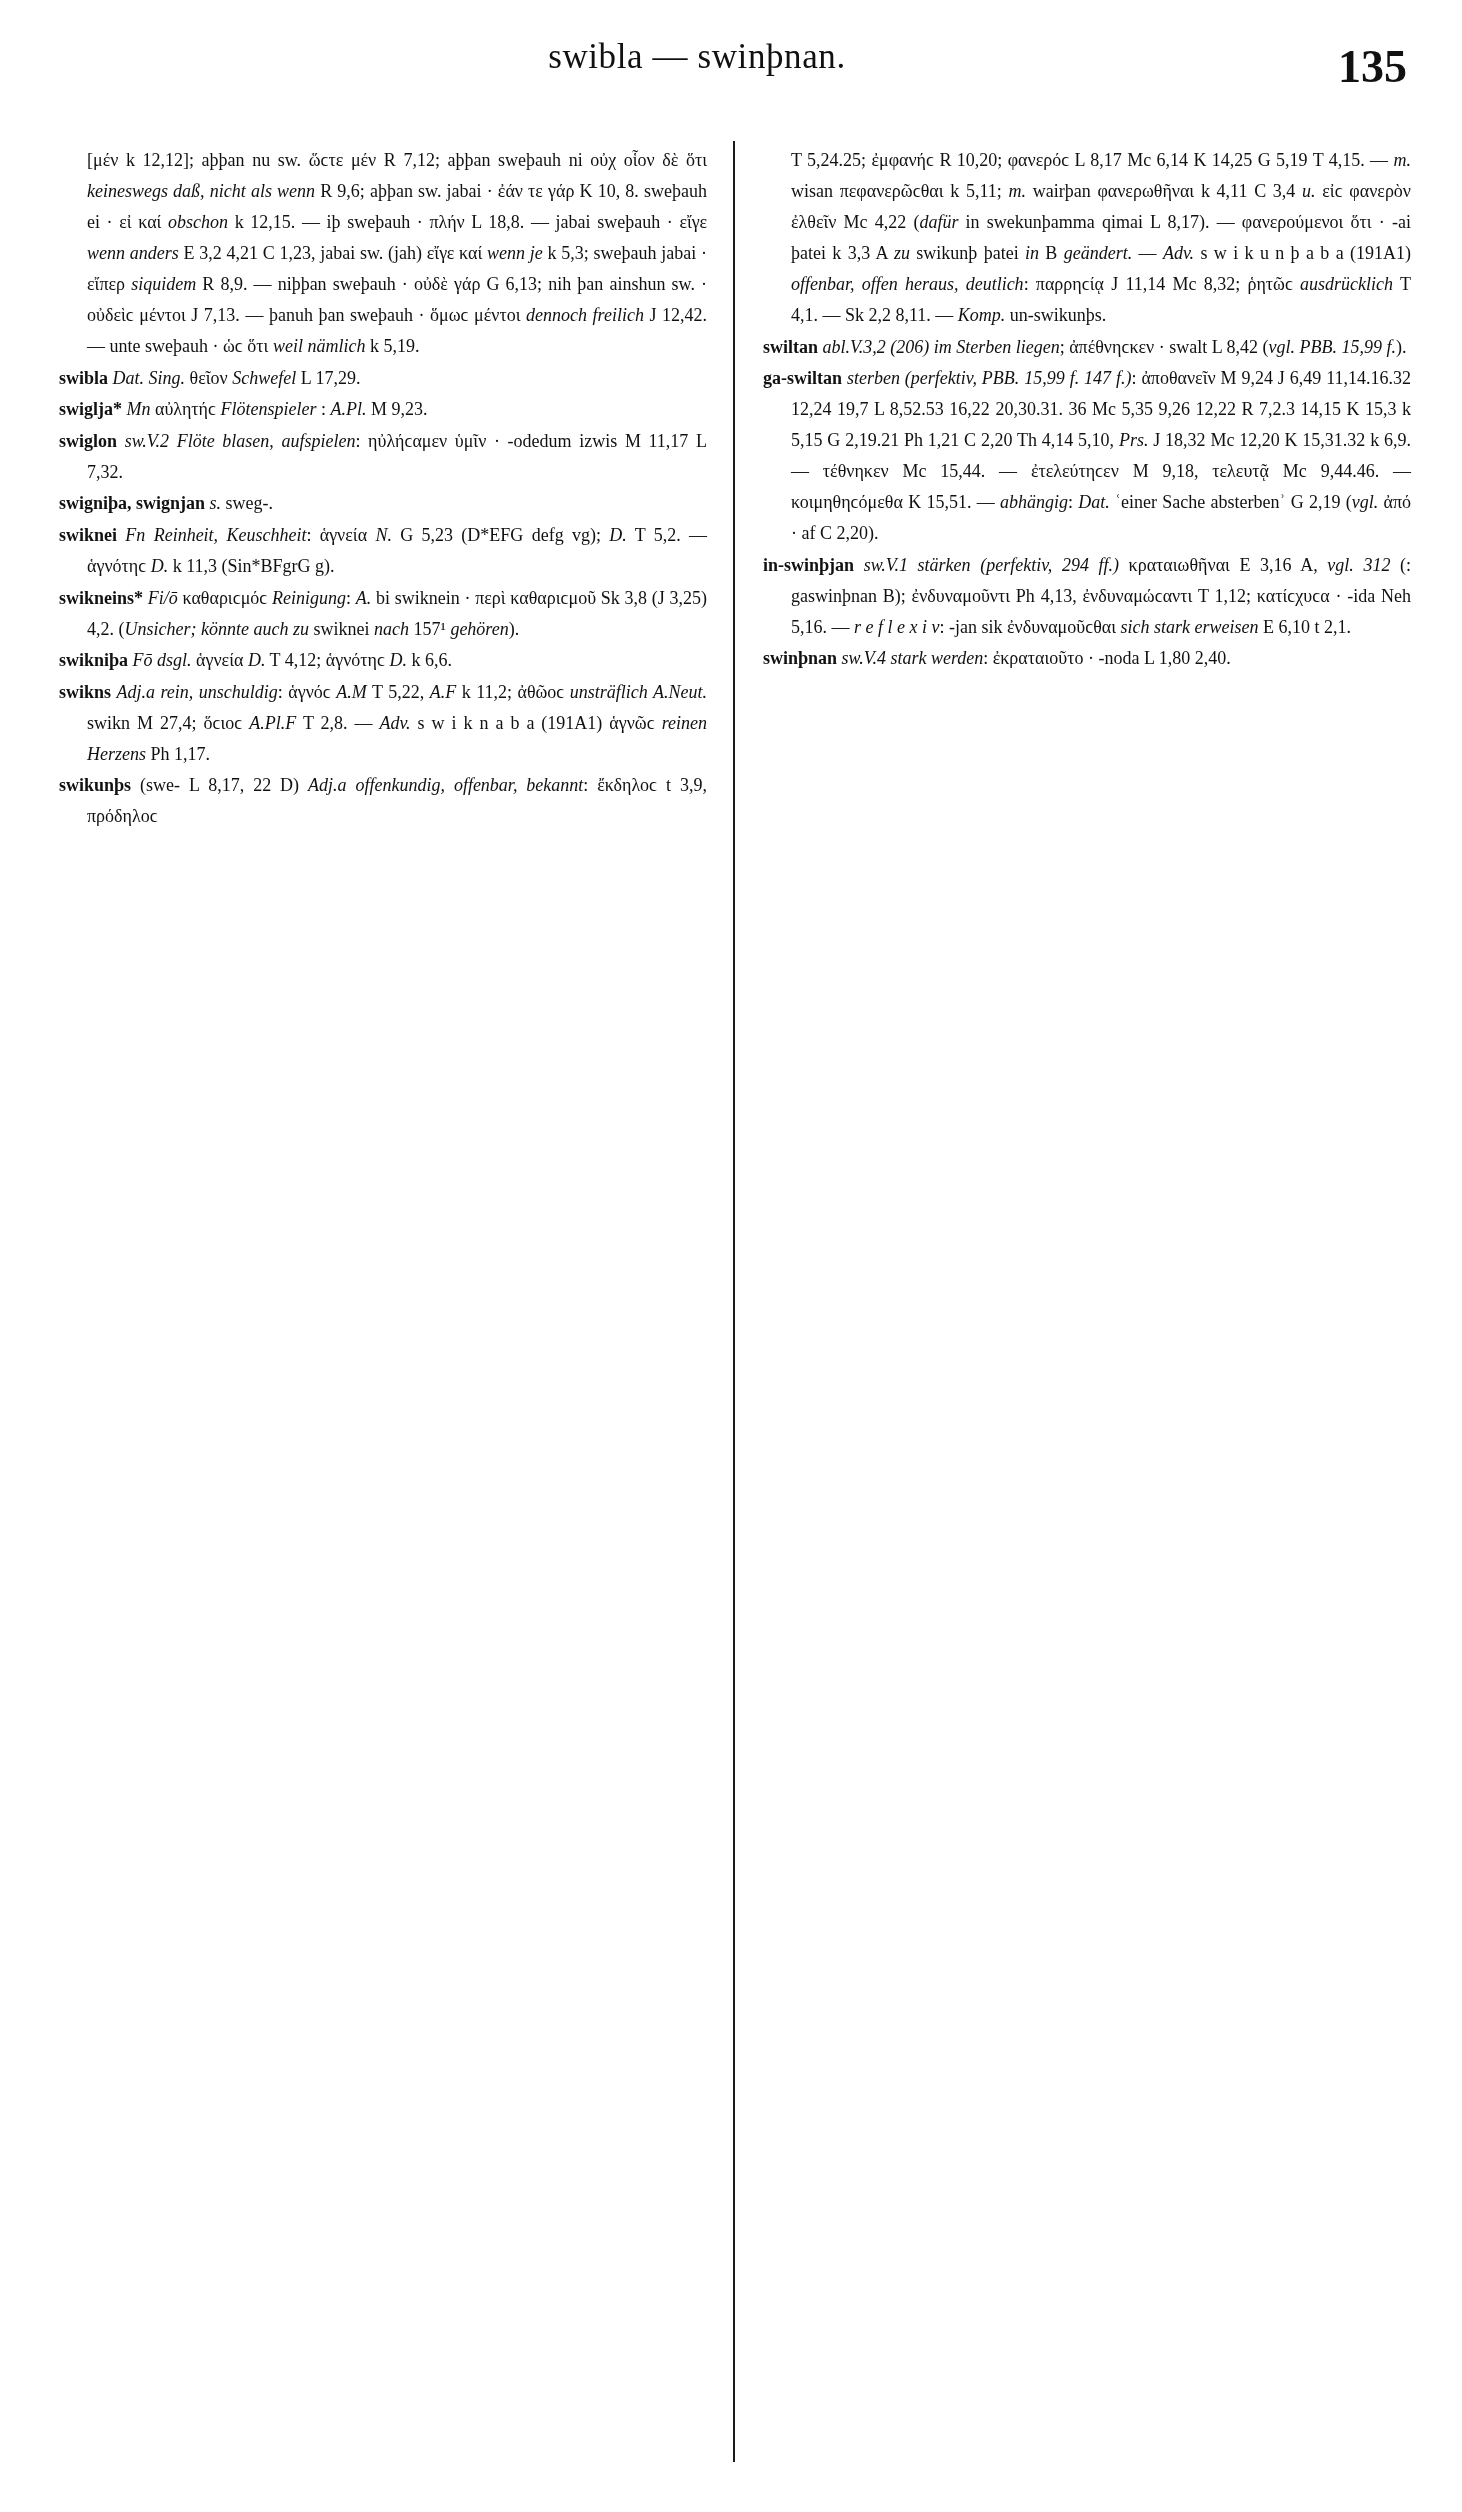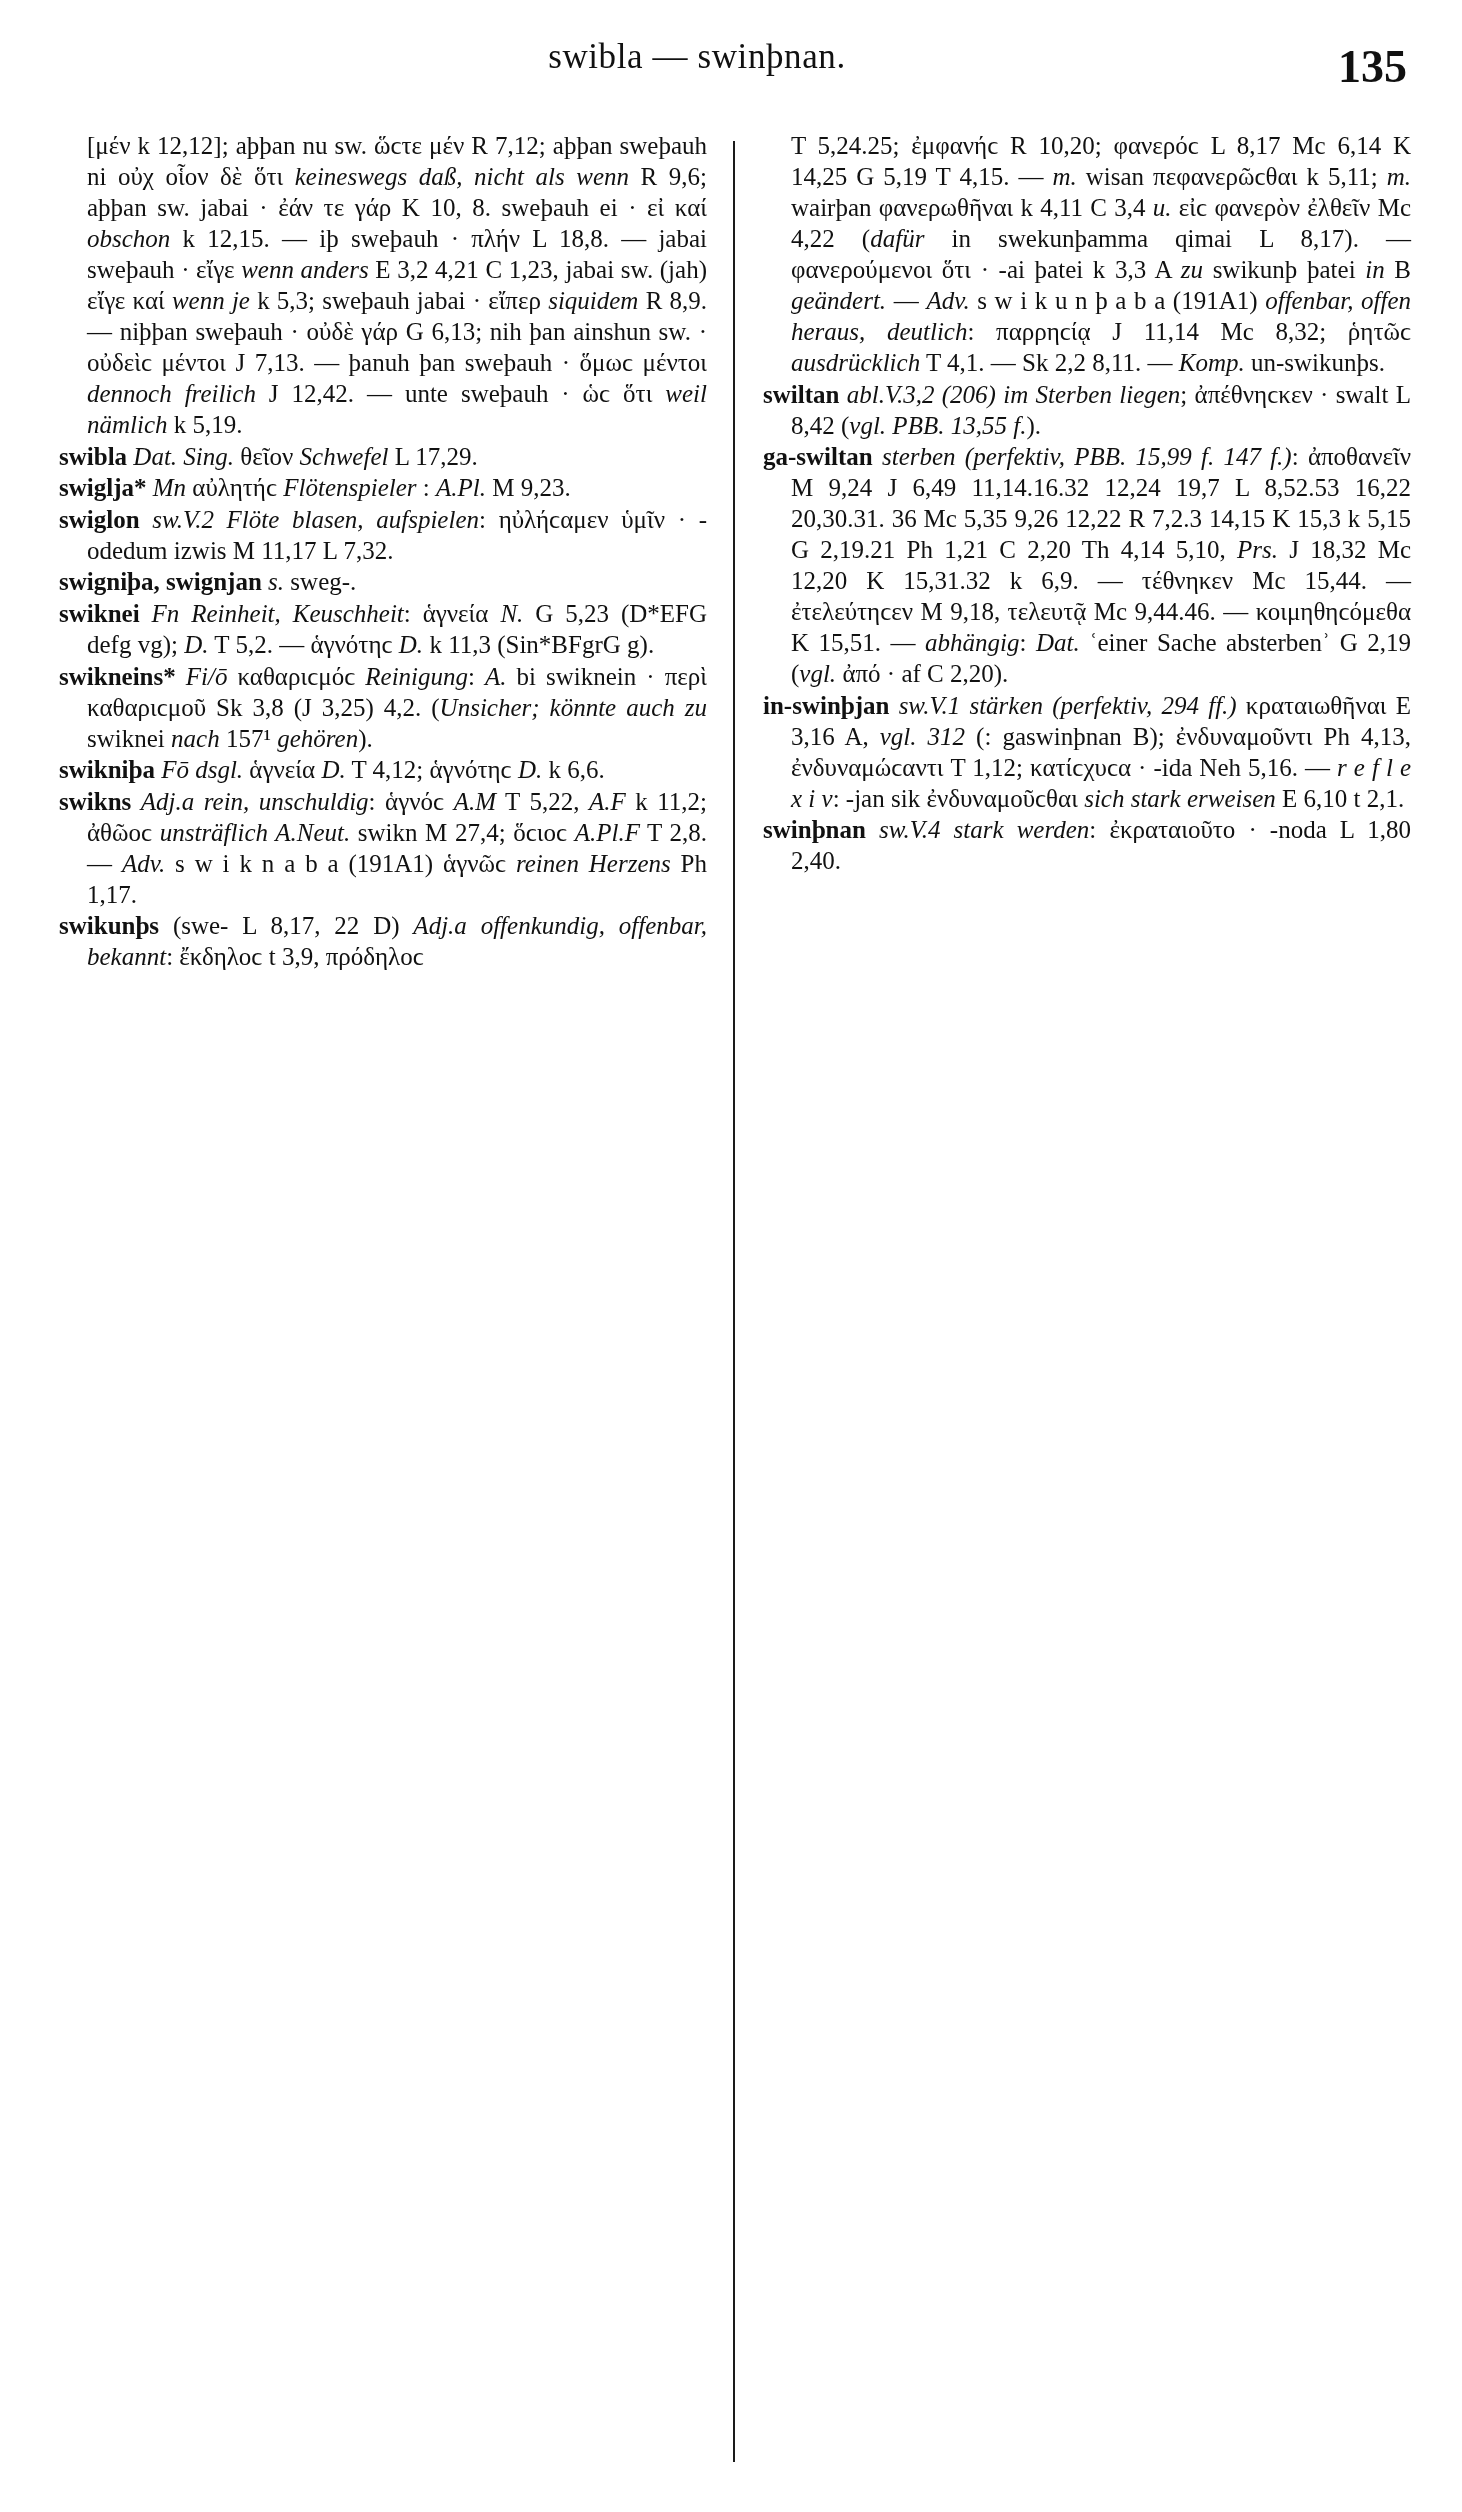--- a/index.html
+++ b/index.html
@@ -48,24 +48,24 @@
   }
   .columns {
     position: absolute;
     top: 130px;
     left: 59px;
     width: 1352px;
     height: 2339px;
   }
   .col {
     position: absolute;
-    top: 0;
+    top: 15px;
     width: 648px;
     height: 2339px;
-    font-size: 25px;
+    font-size: 18px;
     line-height: 31px;
     text-align: justify;
     text-justify: inter-word;
   }
   .col-left { left: 0; }
   .col-right { left: 704px; }
   .divider {
     position: absolute;
     left: 674px;
     top: 11px;
@@ -104,21 +104,21 @@
         <div class="entry"><b>swiglon</b> <i>sw.V.2 Flöte blasen, aufspielen</i>: ηὐλήϲαμεν ὑμῖν · -odedum izwis M 11,17 L 7,32.</div>
         <div class="entry"><b>swigniþa, swignjan</b> <i>s.</i> sweg-.</div>
         <div class="entry"><b>swiknei</b> <i>Fn Reinheit, Keuschheit</i>: ἁγνεία <i>N.</i> G 5,23 (D*EFG defg vg); <i>D.</i> T 5,2. — ἁγνότηϲ <i>D.</i> k 11,3 (Sin*BFgrG g).</div>
         <div class="entry"><b>swikneins*</b> <i>Fi/ō</i> καθαριϲμόϲ <i>Reinigung</i>: <i>A.</i> bi swiknein · περὶ καθαριϲμοῦ Sk 3,8 (J 3,25) 4,2. (<i>Unsicher; könnte auch zu</i> swiknei <i>nach</i> 157¹ <i>gehören</i>).</div>
         <div class="entry"><b>swikniþa</b> <i>Fō dsgl.</i> ἁγνεία <i>D.</i> T 4,12; ἁγνότηϲ <i>D.</i> k 6,6.</div>
         <div class="entry"><b>swikns</b> <i>Adj.a rein, unschuldig</i>: ἁγνόϲ <i>A.M</i> T 5,22, <i>A.F</i> k 11,2; ἀθῶοϲ <i>unsträflich A.Neut.</i> swikn M 27,4; ὅϲιοϲ <i>A.Pl.F</i> T 2,8. — <i>Adv.</i> s w i k n a b a (191A1) ἁγνῶϲ <i>reinen Herzens</i> Ph 1,17.</div>
         <div class="entry"><b>swikunþs</b> (swe- L 8,17, 22 D) <i>Adj.a offenkundig, offenbar, bekannt</i>: ἔκδηλοϲ t 3,9, πρόδηλοϲ</div>
       </div>
     <div class="col col-right" id="col-right">
         <div class="entry cont">T 5,24.25; ἐμφανήϲ R 10,20; φανερόϲ L 8,17 Mc 6,14 K 14,25 G 5,19 T 4,15. — <i>m.</i> wisan πεφανερῶϲθαι k 5,11; <i>m.</i> wairþan φανερωθῆναι k 4,11 C 3,4 <i>u.</i> εἰϲ φανερὸν ἐλθεῖν Mc 4,22 (<i>dafür</i> in swekunþamma qimai L 8,17). — φανερούμενοι ὅτι · -ai þatei k 3,3 A <i>zu</i> swikunþ þatei <i>in</i> B <i>geändert.</i> — <i>Adv.</i> s w i k u n þ a b a (191A1) <i>offenbar, offen heraus, deutlich</i>: παρρηϲίᾳ J 11,14 Mc 8,32; ῥητῶϲ <i>ausdrücklich</i> T 4,1. — Sk 2,2 8,11. — <i>Komp.</i> un-swikunþs.</div>
-        <div class="entry"><b>swiltan</b> <i>abl.V.3,2 (206) im Sterben liegen</i>; ἀπέθνηϲκεν · swalt L 8,42 (<i>vgl. PBB. 13,55 f.</i>).</div>
+        <div class="entry"><b>swiltan</b> <i>abl.V.3,2 (206) im Sterben liegen</i>; ἀπέθνηϲκεν · swalt L 8,42 (<i>vgl. PBB. 15,99 f.</i>).</div>
         <div class="entry"><b>ga-swiltan</b> <i>sterben (perfektiv, PBB. 15,99 f. 147 f.)</i>: ἀποθανεῖν M 9,24 J 6,49 11,14.16.32 12,24 19,7 L 8,52.53 16,22 20,30.31. 36 Mc 5,35 9,26 12,22 R 7,2.3 14,15 K 15,3 k 5,15 G 2,19.21 Ph 1,21 C 2,20 Th 4,14 5,10, <i>Prs.</i> J 18,32 Mc 12,20 K 15,31.32 k 6,9. — τέθνηκεν Mc 15,44. — ἐτελεύτηϲεν M 9,18, τελευτᾷ Mc 9,44.46. — κοιμηθηϲόμεθα K 15,51. — <i>abhängig</i>: <i>Dat.</i> ʿeiner Sache absterbenʾ G 2,19 (<i>vgl.</i> ἀπό · af C 2,20).</div>
         <div class="entry"><b>in-swinþjan</b> <i>sw.V.1 stärken (perfektiv, 294 ff.)</i> κραταιωθῆναι E 3,16 A, <i>vgl. 312</i> (: gaswinþnan B); ἐνδυναμοῦντι Ph 4,13, ἐνδυναμώϲαντι T 1,12; κατίϲχυϲα · -ida Neh 5,16. — <i>r e f l e x i v</i>: -jan sik ἐνδυναμοῦϲθαι <i>sich stark erweisen</i> E 6,10 t 2,1.</div>
         <div class="entry"><b>swinþnan</b> <i>sw.V.4 stark werden</i>: ἐκραταιοῦτο · -noda L 1,80 2,40.</div>
       </div>
   </div>
 
 </div>
 
 
 </body></html>

